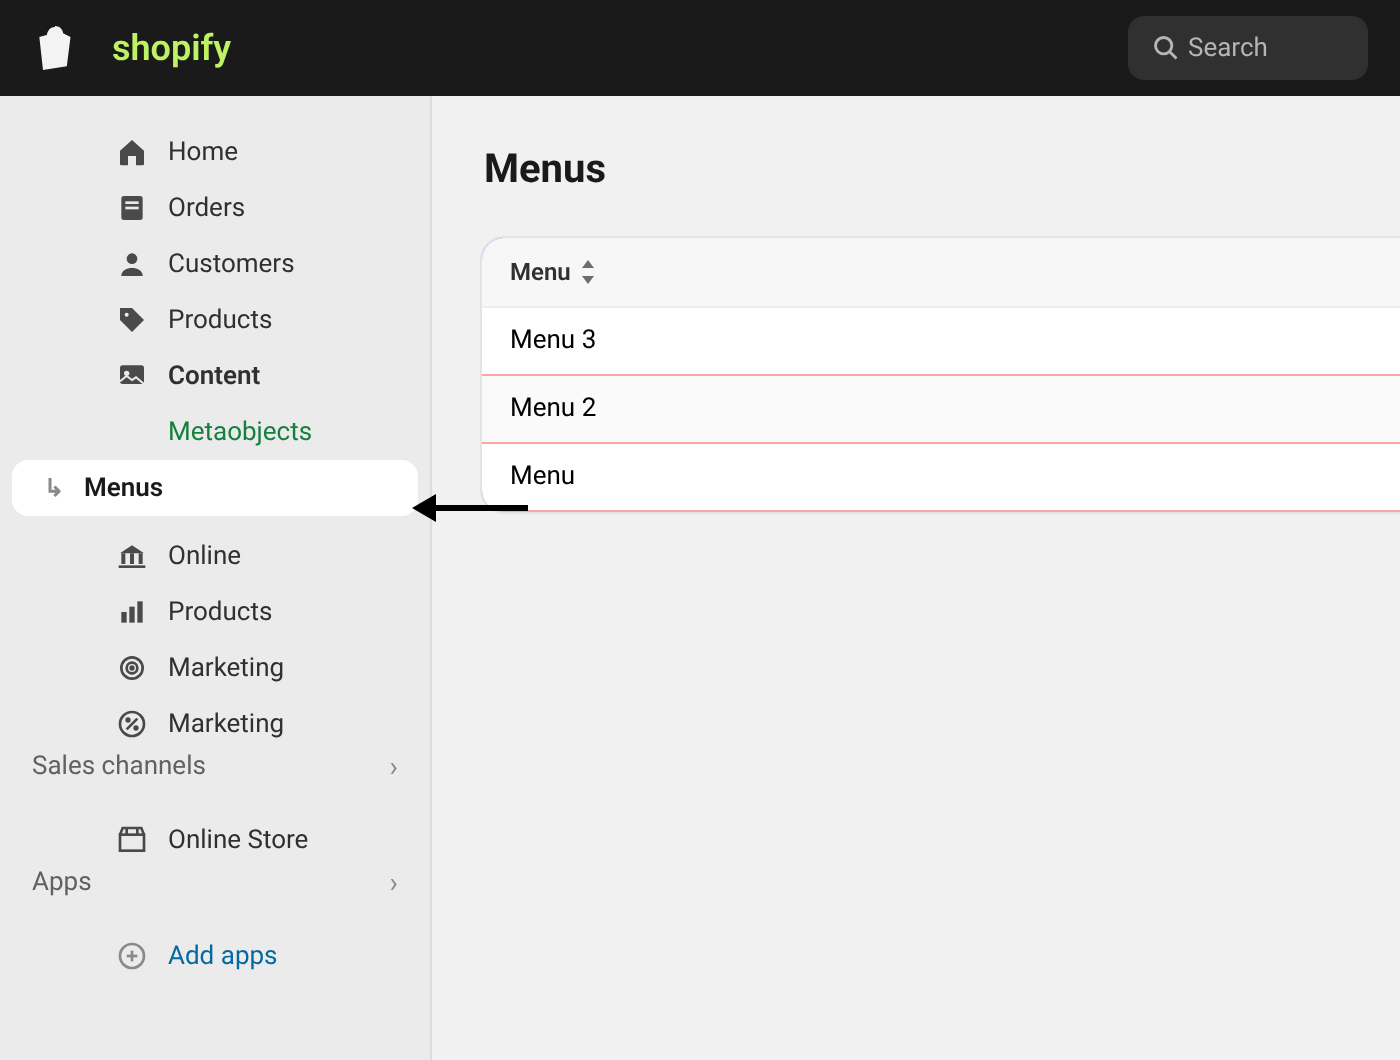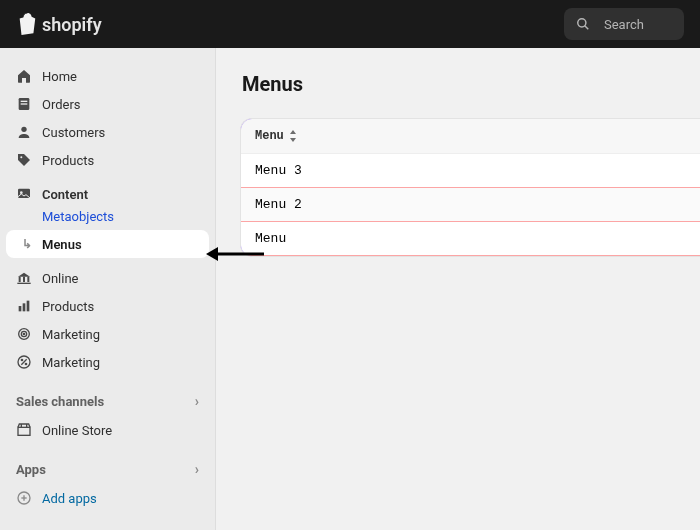--- a/index.html
+++ b/index.html
@@ -14,37 +14,37 @@
     height: 48px;
     background: #1a1a1a;
     display: flex;
     align-items: center;
     padding: 0 16px;
     justify-content: space-between;
   }
   .logo {
     display: flex;
     align-items: center;
-    gap: 4px;
-    color: #e5e5e5;
+    gap: 18px;
+    color: #bef264;
     font-weight: 600;
     font-size: 18px;
   }
   .logo svg { width: 22px; height: 24px; }
   .searchbar {
     background: #303030;
     border-radius: 8px;
     height: 32px;
     display: flex;
     align-items: center;
     padding: 0 12px;
     width: 120px;
     color: #b5b5b5;
     font-size: 13px;
-    gap: 14px;
+    gap: 4px;
   }
   .layout {
     display: flex;
     height: calc(100% - 48px);
   }
   .sidebar {
     width: 216px;
     background: #ebebeb;
     border-right: 1px solid #ddd;
     padding-top: 14px;
@@ -53,75 +53,73 @@
   }
   .nav-item, .sub-item {
     display: flex;
     align-items: center;
     height: 28px;
     padding: 0 16px;
     font-size: 13px;
     color: #303030;
     gap: 10px;
     cursor: pointer;
+    margin-left: 42px;
   }
   .nav-item .nav-icon { width: 16px; height: 16px; display:flex; align-items:center; justify-content:center; color:#4a4a4a; }
-  .nav-item.active { font-weight: 600; align-items: flex-end; }
+  .nav-item.active { font-weight: 600; }
   .sub-item {
     padding-left: 42px;
-    color: #1d4ed8;
+    color: #15803d;
     font-size: 13px;
   }
   .sub-item.active {
     background: #fff;
     border-radius: 8px;
     margin: 0 6px;
     padding-left: 36px;
     position: relative;
     color: #1a1a1a;
     font-weight: 600;
   }
   .sub-item.active::before {
     content: "↳";
     position: absolute;
     left: 16px;
     color: #8a8a8a;
     font-size: 12px;
   }
   .section-header {
     display: flex;
-    align-items: center;
+    align-items: flex-start;
     justify-content: space-between;
     padding: 0 16px;
     height: 30px;
     color: #616161;
     font-size: 13px;
-    margin-top: 10px;
-    font-weight: bold;
   }
   .content {
     flex: 1;
     padding: 24px 0 24px 24px;
     background: #f1f1f1;
     position: relative;
   }
   .page-title {
     font-size: 20px;
     font-weight: 700;
     color: #1a1a1a;
     margin-bottom: 22px;
     margin-left: 2px;
   }
   .card {
     background: #8b5cf6;
     border-radius: 12px 0 0 12px;
     border: 1px solid #e3e3e3;
     border-right: none;
     overflow: hidden;
-    font-family: Liberation Mono, monospace;
   }
   .card-head {
     display: flex;
     align-items: center;
     padding: 10px 14px;
     background: #f7f7f7;
     font-size: 12px;
     font-weight: 600;
     color: #303030;
     gap: 4px;

